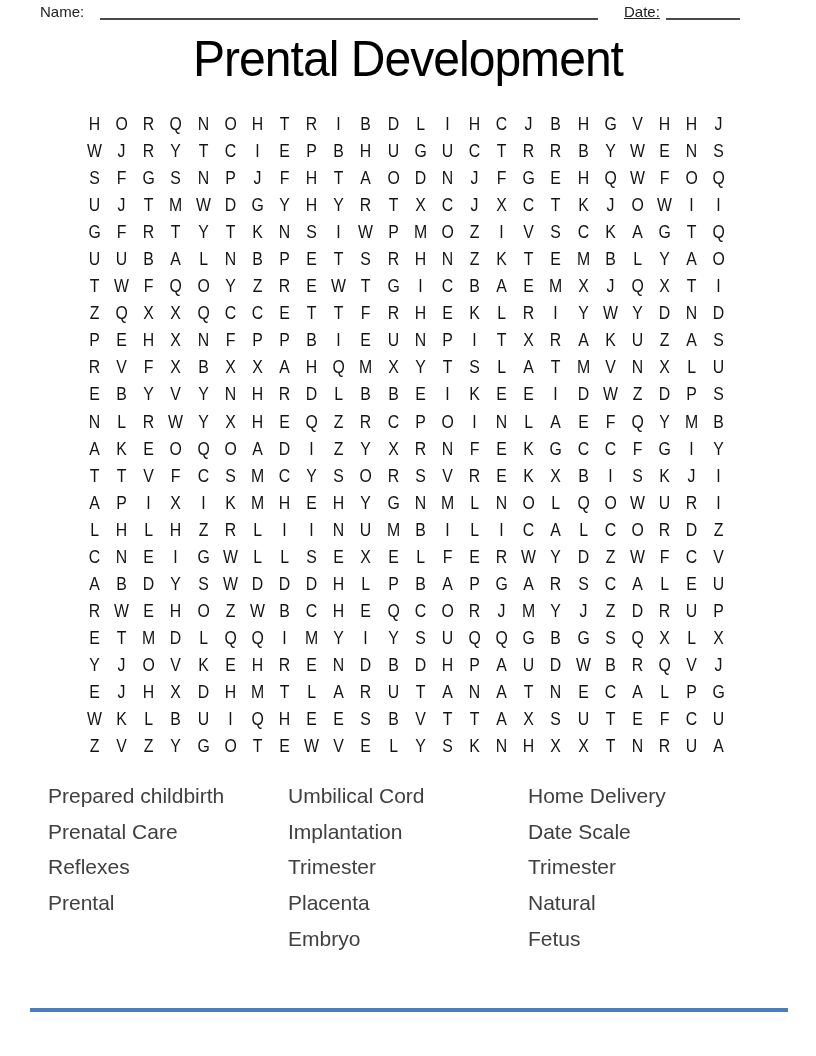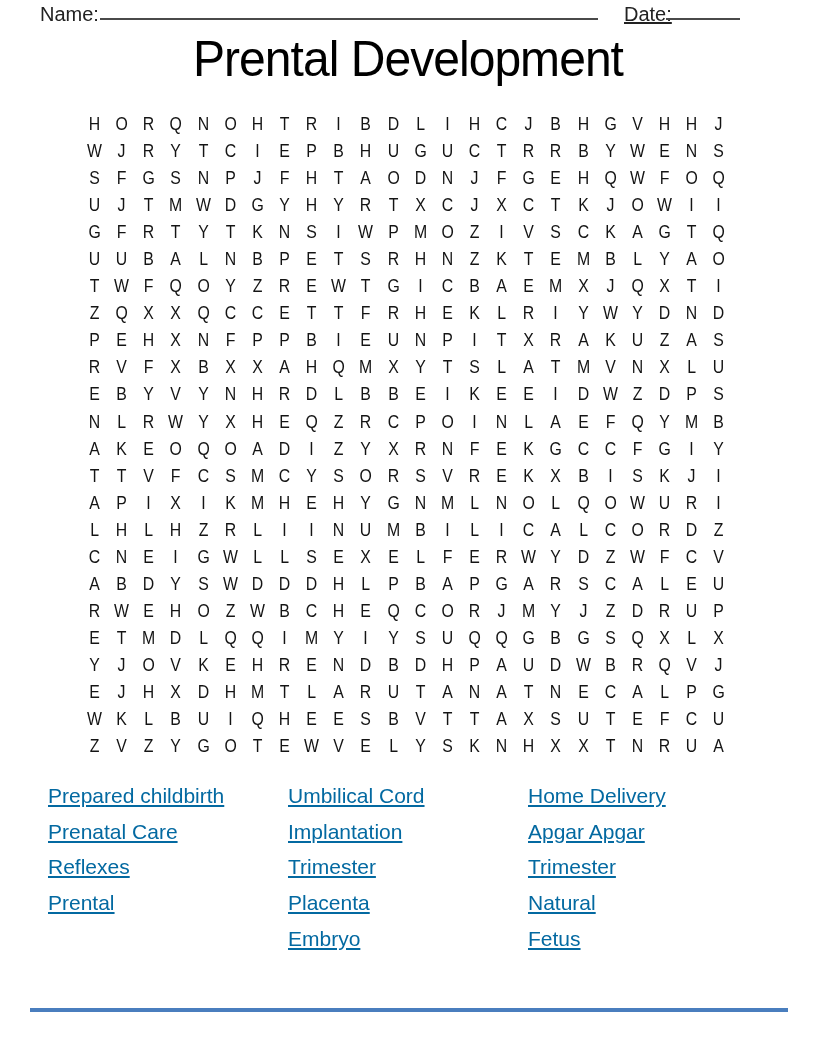--- a/index.html
+++ b/index.html
@@ -1,20 +1,20 @@
 <!DOCTYPE html>
 <html><head>
 <meta charset="utf-8">
 <style>
   html,body{margin:0;padding:0;background:#fff;}
   .page{
     position:relative;width:816px;height:1056px;background:#ffffff;overflow:hidden;
     font-family:"Liberation Sans","DejaVu Sans",sans-serif;color:#1c1c1c;
   }
-  .hdr-label{position:absolute;top:3px;font-size:20px;color:#222;}
+  .hdr-label{position:absolute;top:3px;font-size:15px;color:#222;}
   .hdr-name{left:40px;}
   .hdr-date{left:624px;text-decoration:underline;}
   .field-line{position:absolute;border-bottom:2px solid #4a4a4a;height:16px;top:2px;}
   .name-line{left:100px;width:498px;}
   .date-line{left:666px;width:74px;}
   .title{
     position:absolute;top:30px;left:0;width:100%;text-align:center;
     font-size:50px;letter-spacing:-1px;color:#000;
     transform:scaleX(0.96);transform-origin:center;
   }
@@ -22,21 +22,21 @@
     position:absolute;left:81px;top:111px;
     display:grid;grid-template-columns:repeat(24,27.15px);grid-auto-rows:27.05px;
     font-size:18px;color:#141414;
   }
   .cell{display:flex;align-items:center;justify-content:center;transform:scaleX(0.88);}
   .words{position:absolute;top:778px;left:0;width:100%;height:200px;}
   .word-col{position:absolute;top:0;}
   .word-col-1{left:48px;}
   .word-col-2{left:288px;text-align:center;}
   .word-col-3{left:528px;}
-  .word{height:35.7px;display:flex;align-items:center;font-size:21px;color:#0369a1;white-space:nowrap;text-decoration:underline;}
+  .word{height:35.7px;display:flex;align-items:center;font-size:21px;color:#404040;white-space:nowrap;}
   .footer-line{position:absolute;left:30px;top:1008px;width:758px;height:4px;background:#4a7ebe;}
 </style>
 </head>
 <body>
 
 <div class="page">
 
   <span class="hdr-label hdr-name">Name:</span>
   <div class="field-line name-line"></div>
 
@@ -633,21 +633,21 @@
       </div>
     <div class="word-col word-col-2">
         <div class="word">Umbilical Cord</div>
         <div class="word">Implantation</div>
         <div class="word">Trimester</div>
         <div class="word">Placenta</div>
         <div class="word">Embryo</div>
       </div>
     <div class="word-col word-col-3">
         <div class="word">Home Delivery</div>
-        <div class="word">Apgar Apgar</div>
+        <div class="word">Date Scale</div>
         <div class="word">Trimester</div>
         <div class="word">Natural</div>
         <div class="word">Fetus</div>
       </div>
   </div>
 
   <div class="footer-line" style="background: rgb(74, 126, 190);"></div>
 
 </div>
 

